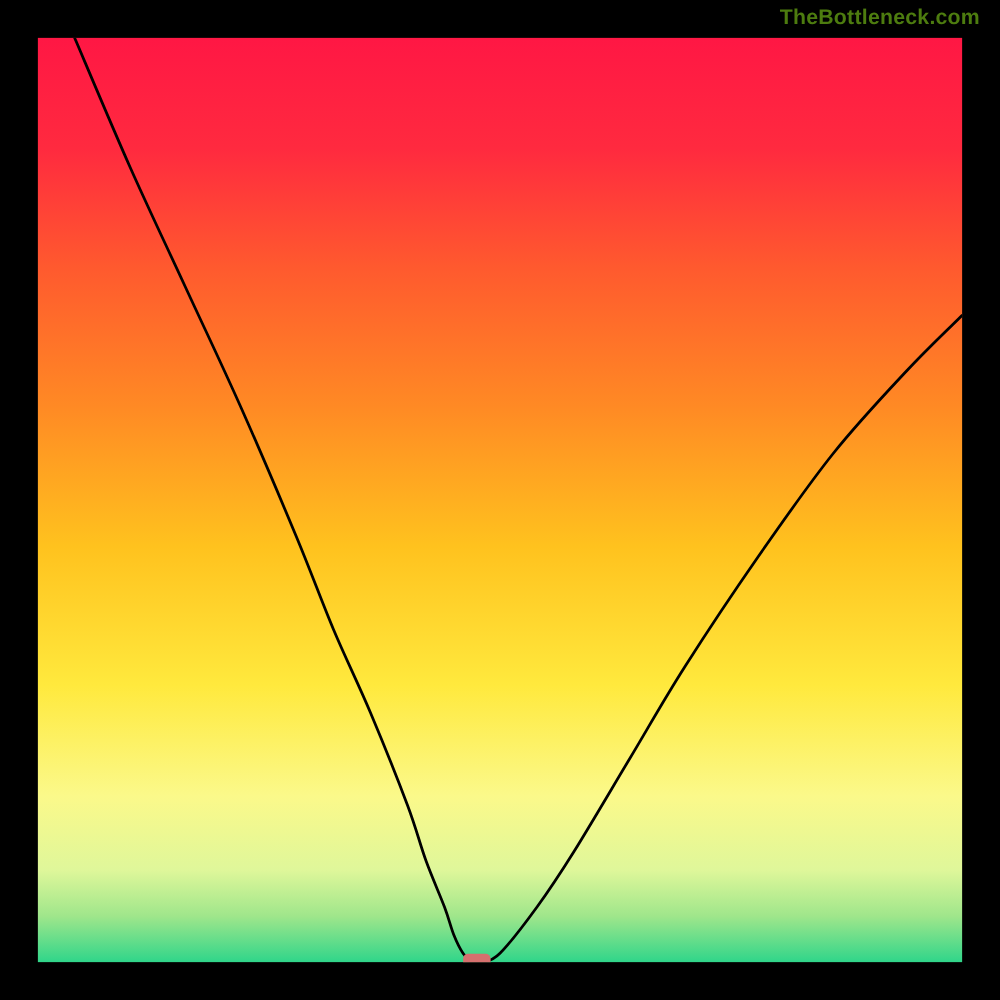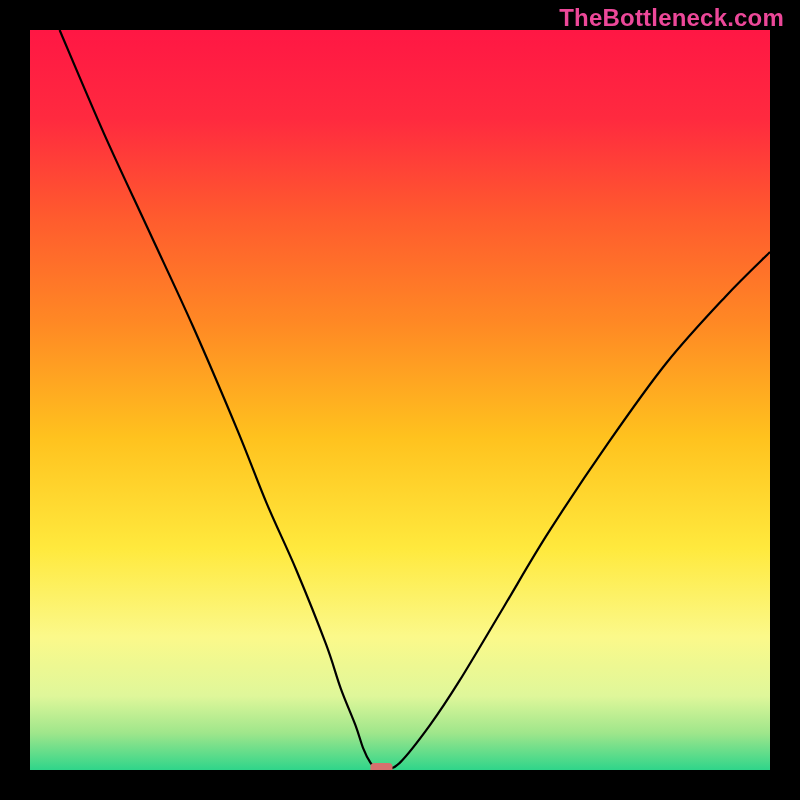--- a/index.html
+++ b/index.html
@@ -13,22 +13,22 @@
   .frame {
     width: 800px;
     height: 800px;
     background: #000;
     position: relative;
   }
   .watermark {
     position: absolute;
     top: 4px;
     right: 16px;
-    color: #ec4899;
-    font-size: 24px;
+    color: #4d7c0f;
+    font-size: 17px;
     font-weight: 600;
     letter-spacing: 0.2px;
     z-index: 20;
     user-select: none;
     text-align: right;
   }
   .plot {
     position: absolute;
     left: 30px;
     top: 30px;

